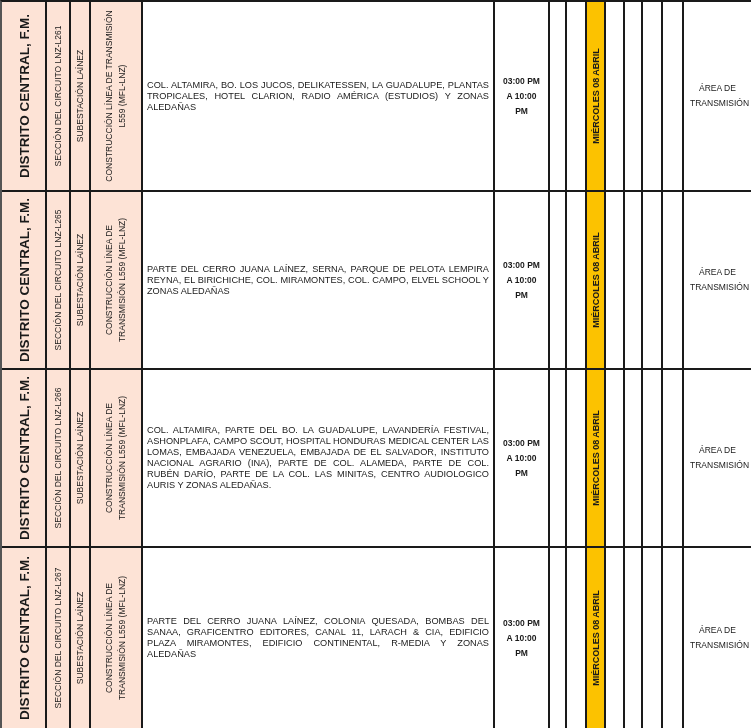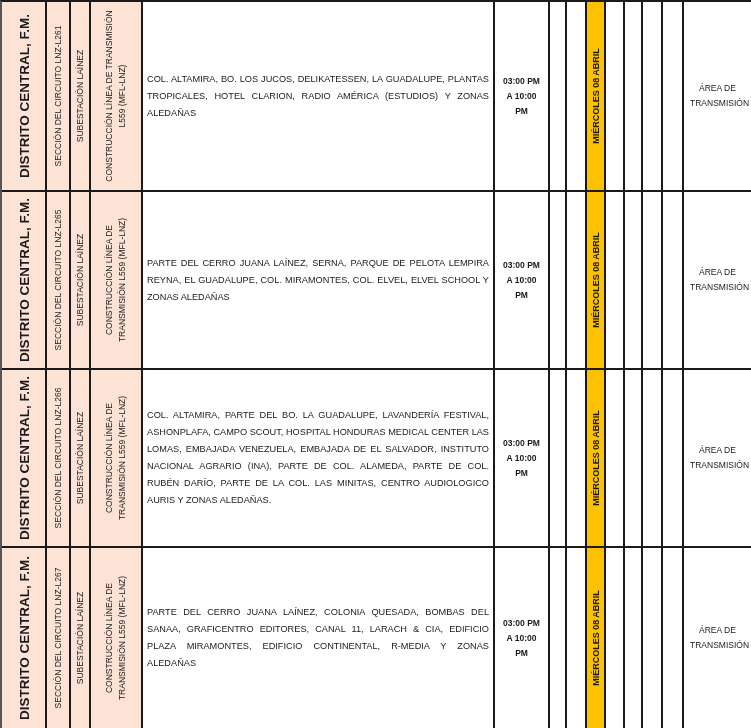--- a/index.html
+++ b/index.html
@@ -8,21 +8,21 @@
     .row { position: absolute; left: 0; width: 751px; }
     .cell { position: absolute; top: 0; bottom: 0; box-sizing: border-box; border-right: 2px solid #1a1a1a; border-bottom: 2px solid #1a1a1a; overflow: hidden; }
     .pink { background: #fde3d6; }
     .yellow { background: #fcc200; }
     .white { background: #ffffff; }
     .vert { position: absolute; left: 50%; top: 50%; transform: translate(-50%, -50%) rotate(-90deg); white-space: nowrap; text-align: center; color: #1a1a1a; }
     .vwrap { white-space: normal; }
     .district { font-size: 13.5px; font-weight: bold; }
     .small { font-size: 8.5px; line-height: 13px; }
     .date { font-size: 9px; font-weight: bold; }
-    .desc { position: absolute; left: 4px; right: 4px; top: 50%; transform: translateY(-50%); font-size: 9.2px; line-height: 17px; text-align: justify; text-align-last: left; color: #1a1a1a; }
+    .desc { position: absolute; left: 4px; right: 4px; top: 50%; transform: translateY(-50%); font-size: 9.2px; line-height: 11px; text-align: justify; text-align-last: left; color: #1a1a1a; }
     .center { position: absolute; left: 0; right: 0; top: 50%; transform: translateY(-50%); text-align: center; color: #1a1a1a; }
     .time { font-size: 8.5px; font-weight: bold; line-height: 15px; }
     .area { font-size: 8.5px; line-height: 15px; }
   </style>
 </head>
 <body>
 
 <div class="tbl" style="border-top:2px solid #1a1a1a; border-left:2px solid #555; box-sizing:border-box;">
 
   <div class="row" style="top:0; height:190px;">
@@ -65,21 +65,21 @@
     <div class="cell pink" style="left:45px; width:24px;">
       <div class="vert small">SECCIÓN DEL CIRCUITO LNZ-L265</div>
     </div>
     <div class="cell pink" style="left:69px; width:20px;">
       <div class="vert small">SUBESTACIÓN LAÍNEZ</div>
     </div>
     <div class="cell pink" style="left:89px; width:52px;">
       <div class="vert small vwrap" style="width:168px;">CONSTRUCCIÓN LÍNEA DE TRANSMISIÓN L559 (MFL-LNZ)</div>
     </div>
     <div class="cell white" style="left:141px; width:352px;">
-      <div class="desc">PARTE DEL CERRO JUANA LAÍNEZ, SERNA, PARQUE DE PELOTA LEMPIRA REYNA, EL GUADALUPE, COL. MIRAMONTES, COL. ELVEL, ELVEL SCHOOL Y ZONAS ALEDAÑAS</div>
+      <div class="desc">PARTE DEL CERRO JUANA LAÍNEZ, SERNA, PARQUE DE PELOTA LEMPIRA REYNA, EL BIRICHICHE, COL. MIRAMONTES, COL. CAMPO, ELVEL SCHOOL Y ZONAS ALEDAÑAS</div>
     </div>
     <div class="cell white" style="left:493px; width:55px;">
       <div class="center time" style="padding:0 8px;">03:00 PM A 10:00 PM</div>
     </div>
     <div class="cell white" style="left:548px; width:17px;"></div>
     <div class="cell white" style="left:565px; width:20px;"></div>
     <div class="cell yellow" style="left:585px; width:19px;">
       <div class="vert date">MIÉRCOLES 08 ABRIL</div>
     </div>
     <div class="cell white" style="left:604px; width:19px;"></div>

